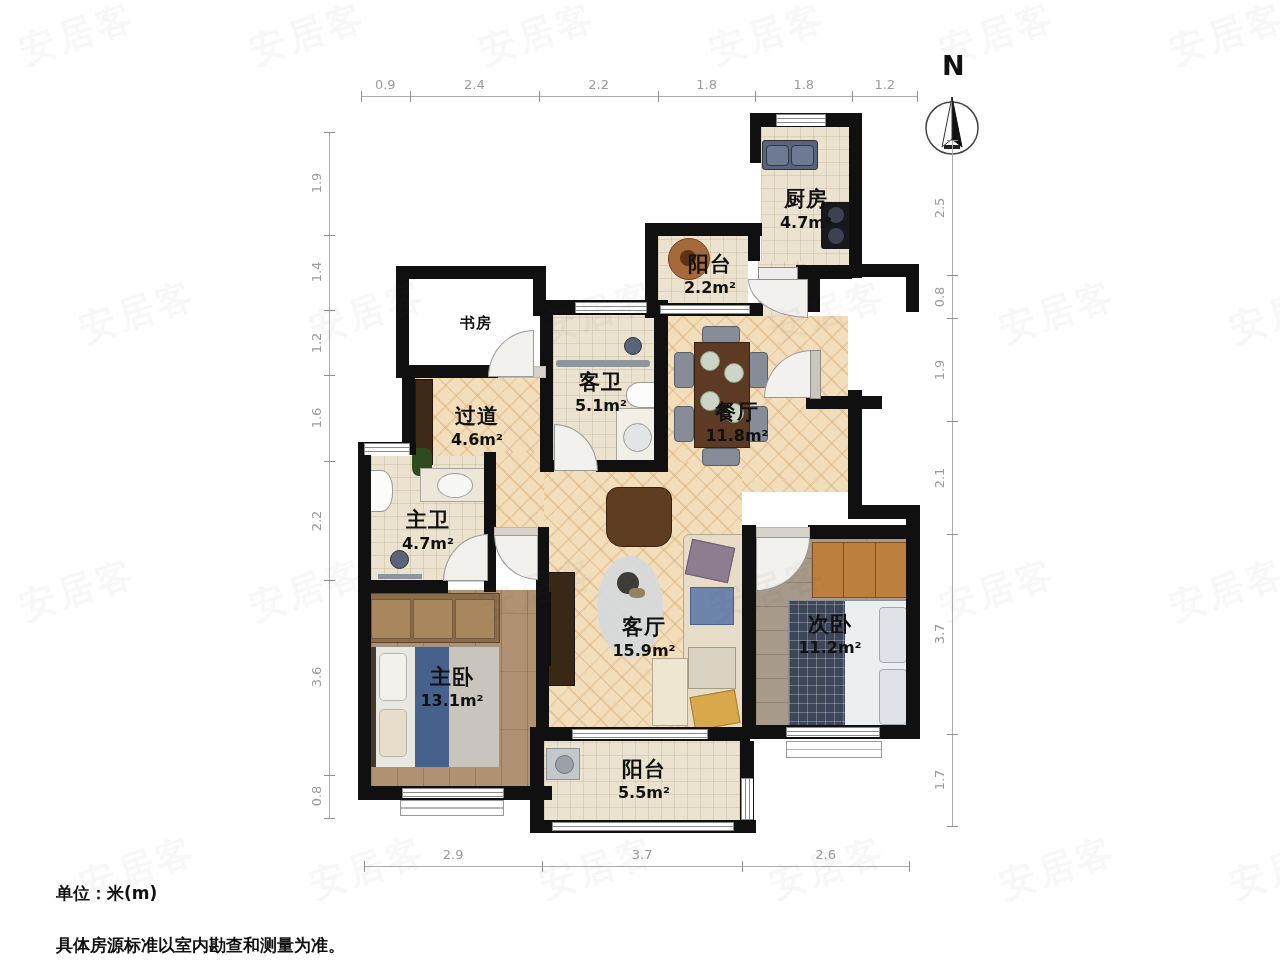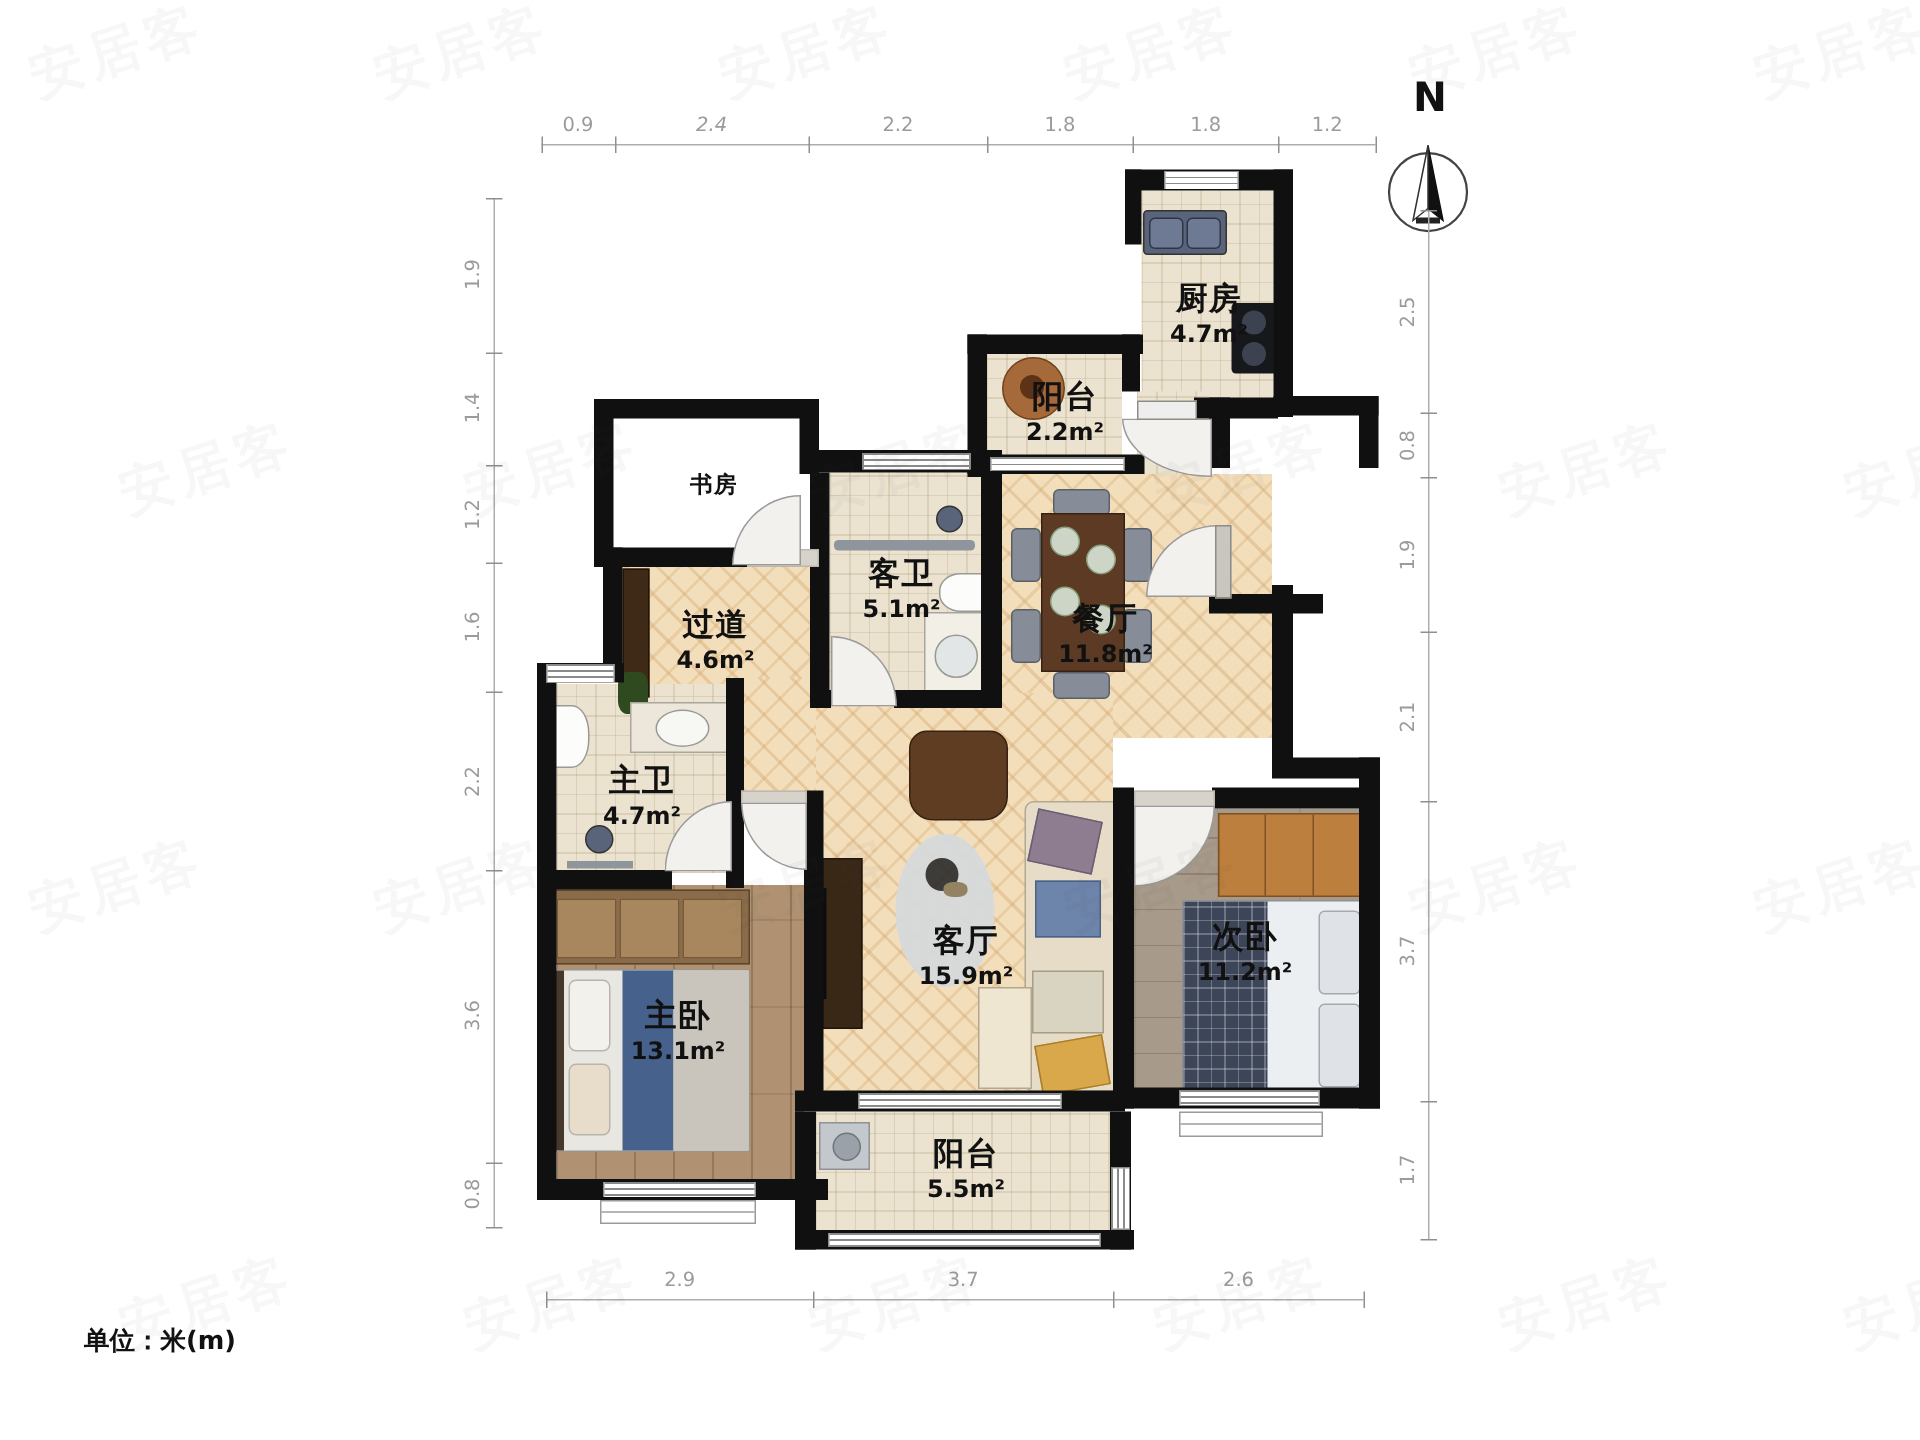--- a/index.html
+++ b/index.html
@@ -286,21 +286,21 @@
       <polygon points="32,2 22,52 32,44" fill="#fff" stroke="#333" stroke-width="1"></polygon>
       <rect x="24" y="50" width="16" height="4" fill="#222"></rect>
     </svg>
   </div>
 
   <div id="rulers">
       <div class="ruler-line" style="left: 361px; top: 96px; width: 556.2px; height: 1px;"></div>
       <div class="tick" style="left: 361px; top: 91px; width: 1px; height: 11px;"></div>
       <div class="dimlab" style="left: 385.3px; top: 84px;">0.9</div>
       <div class="tick" style="left: 409.6px; top: 91px; width: 1px; height: 11px;"></div>
-      <div class="dimlab" style="left: 474.4px; top: 84px; font-style: italic;">2.4</div>
+      <div class="dimlab" style="left: 474.4px; top: 84px;">2.4</div>
       <div class="tick" style="left: 539.2px; top: 91px; width: 1px; height: 11px;"></div>
       <div class="dimlab" style="left: 598.6px; top: 84px;">2.2</div>
       <div class="tick" style="left: 658px; top: 91px; width: 1px; height: 11px;"></div>
       <div class="dimlab" style="left: 706.6px; top: 84px;">1.8</div>
       <div class="tick" style="left: 755.2px; top: 91px; width: 1px; height: 11px;"></div>
       <div class="dimlab" style="left: 803.8px; top: 84px;">1.8</div>
       <div class="tick" style="left: 852.4px; top: 91px; width: 1px; height: 11px;"></div>
       <div class="dimlab" style="left: 884.8px; top: 84px;">1.2</div>
       <div class="tick" style="left: 917.2px; top: 91px; width: 1px; height: 11px;"></div>
       <div class="ruler-line" style="left: 364px; top: 866px; width: 545.4px; height: 1px;"></div>
@@ -364,14 +364,15 @@
       <div class="wm" style="left: 1168px; top: 566px;">安居客</div>
       <div class="wm" style="left: 78px; top: 844px;">安居客</div>
       <div class="wm" style="left: 308px; top: 844px;">安居客</div>
       <div class="wm" style="left: 538px; top: 844px;">安居客</div>
       <div class="wm" style="left: 768px; top: 844px;">安居客</div>
       <div class="wm" style="left: 998px; top: 844px;">安居客</div>
       <div class="wm" style="left: 1228px; top: 844px;">安居客</div>
     </div>
 
   <div class="foot" style="left:8px;top:882px;">单位：米(m)</div>
+  <div class="foot" style="left:8px;top:934px;">具体房源标准以室内勘查和测量为准。</div>
 
 </div>
 
 </body></html>

